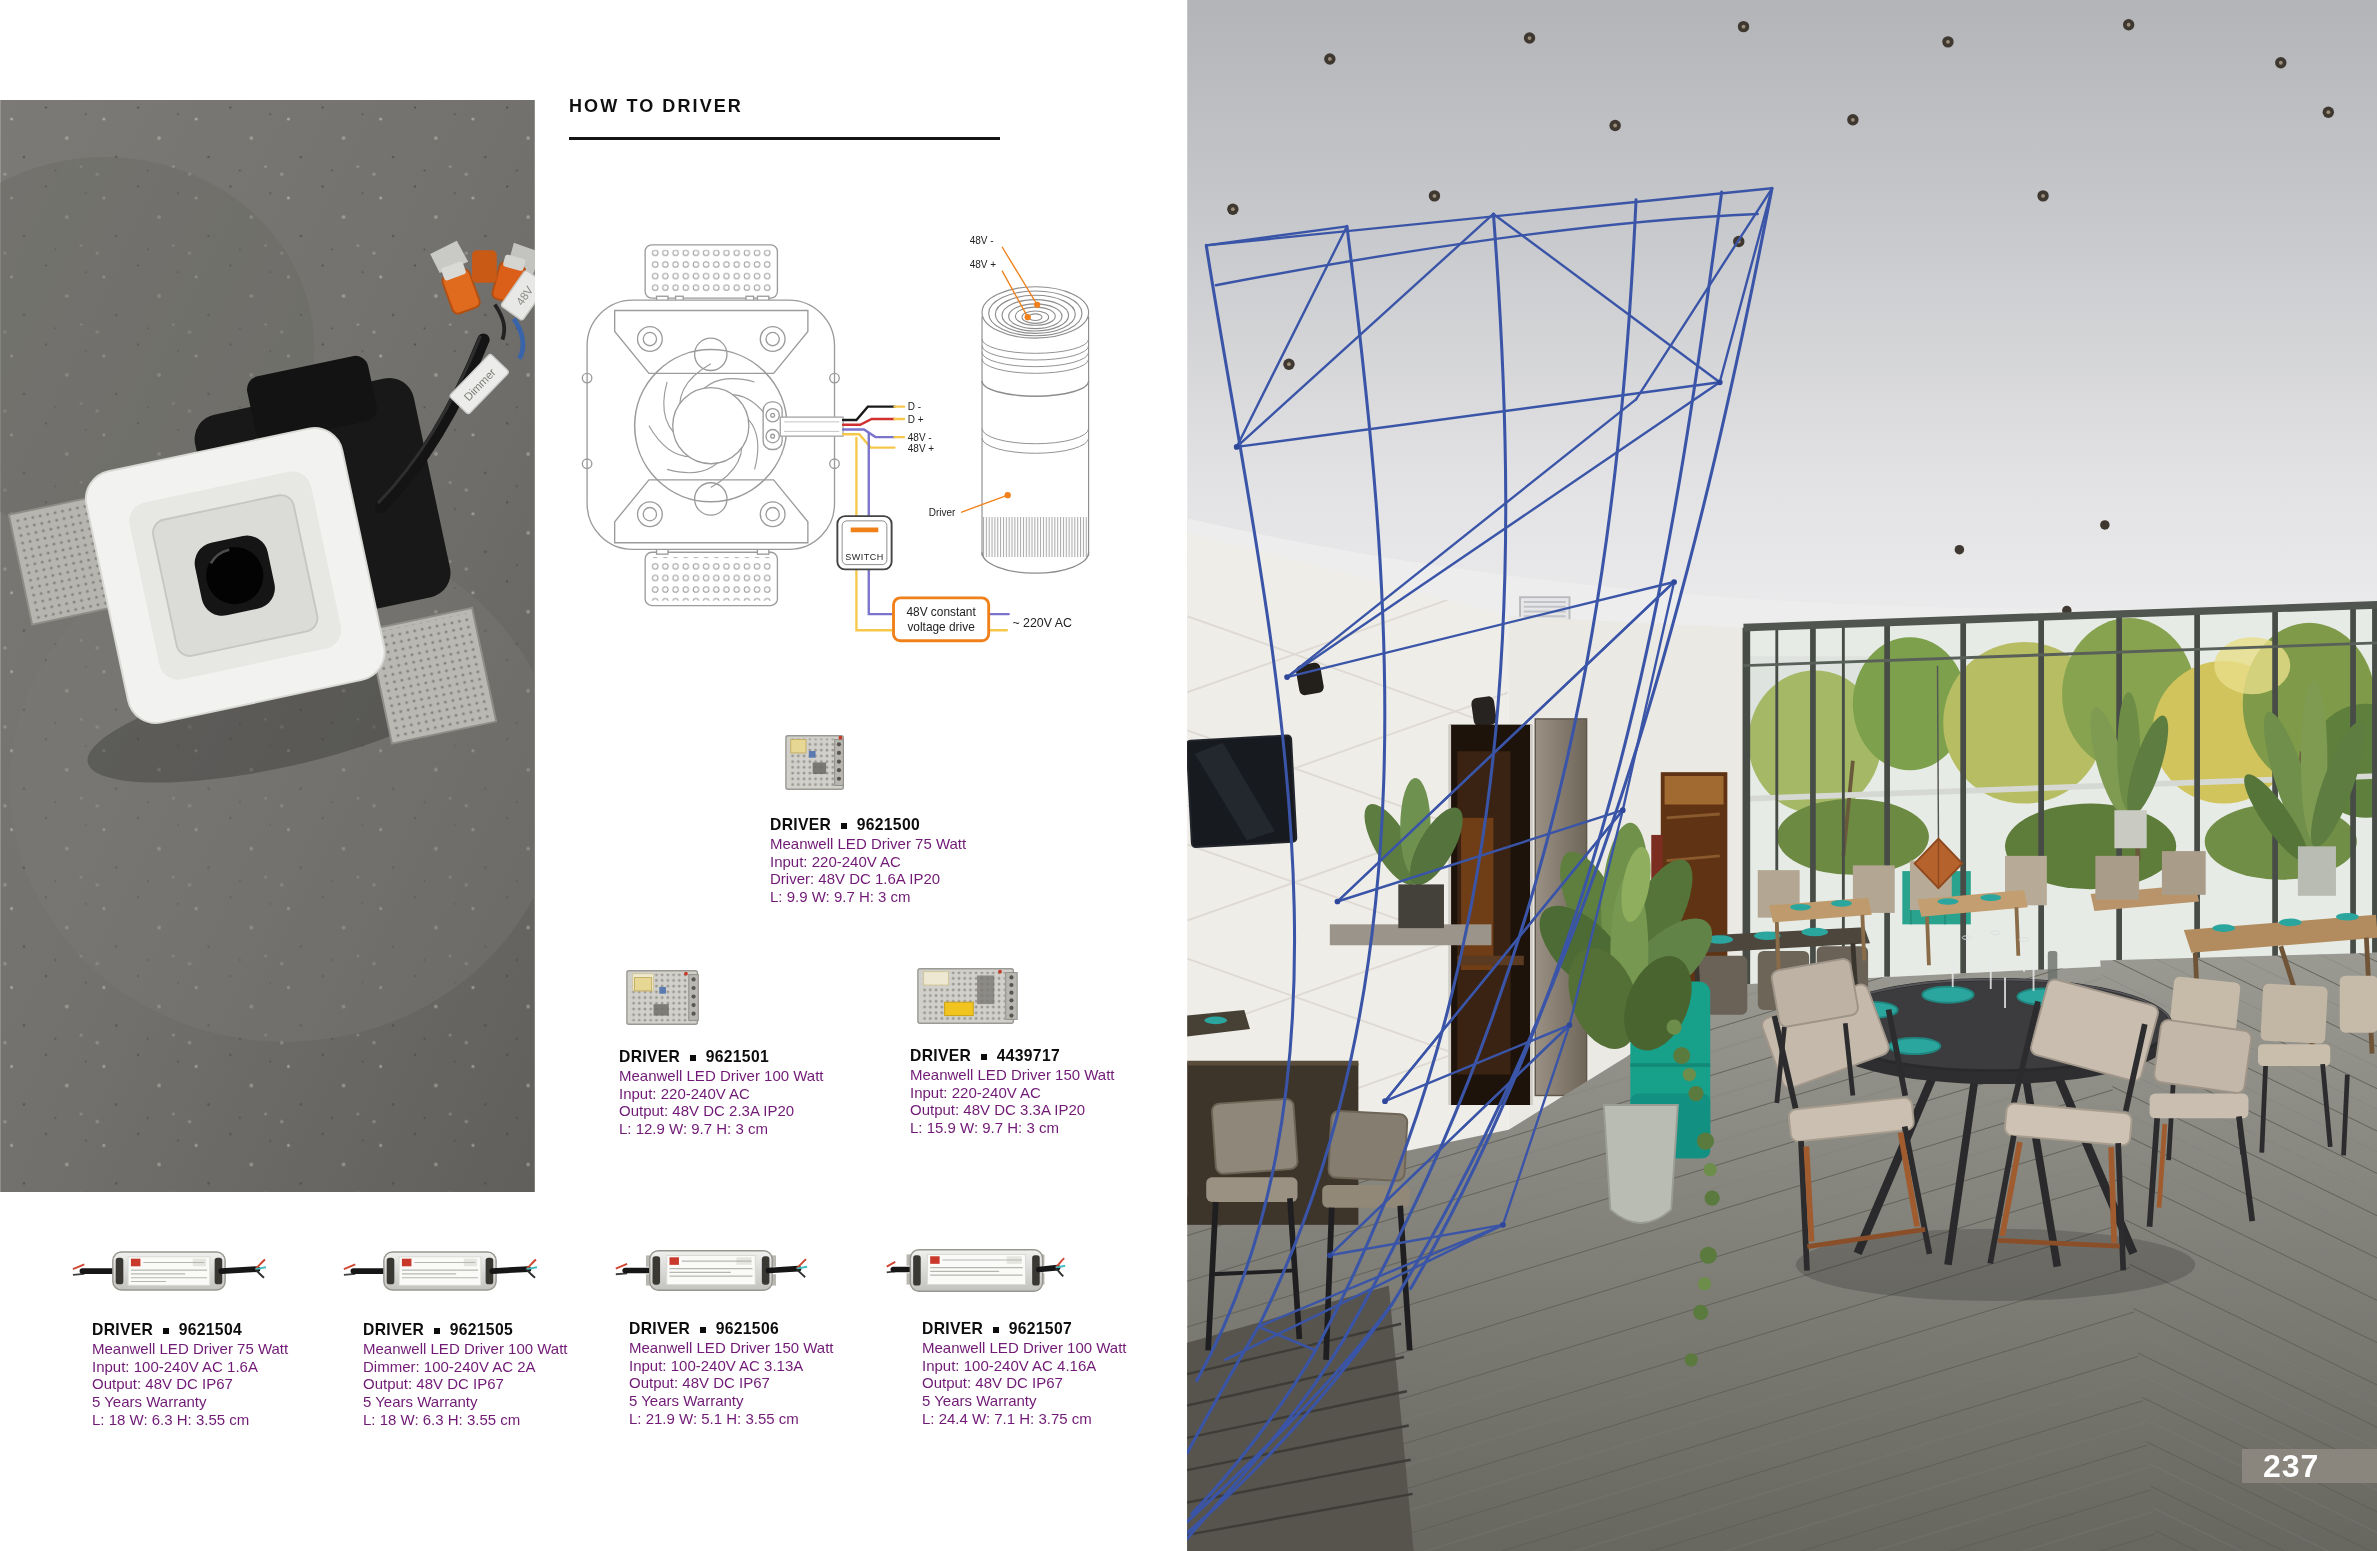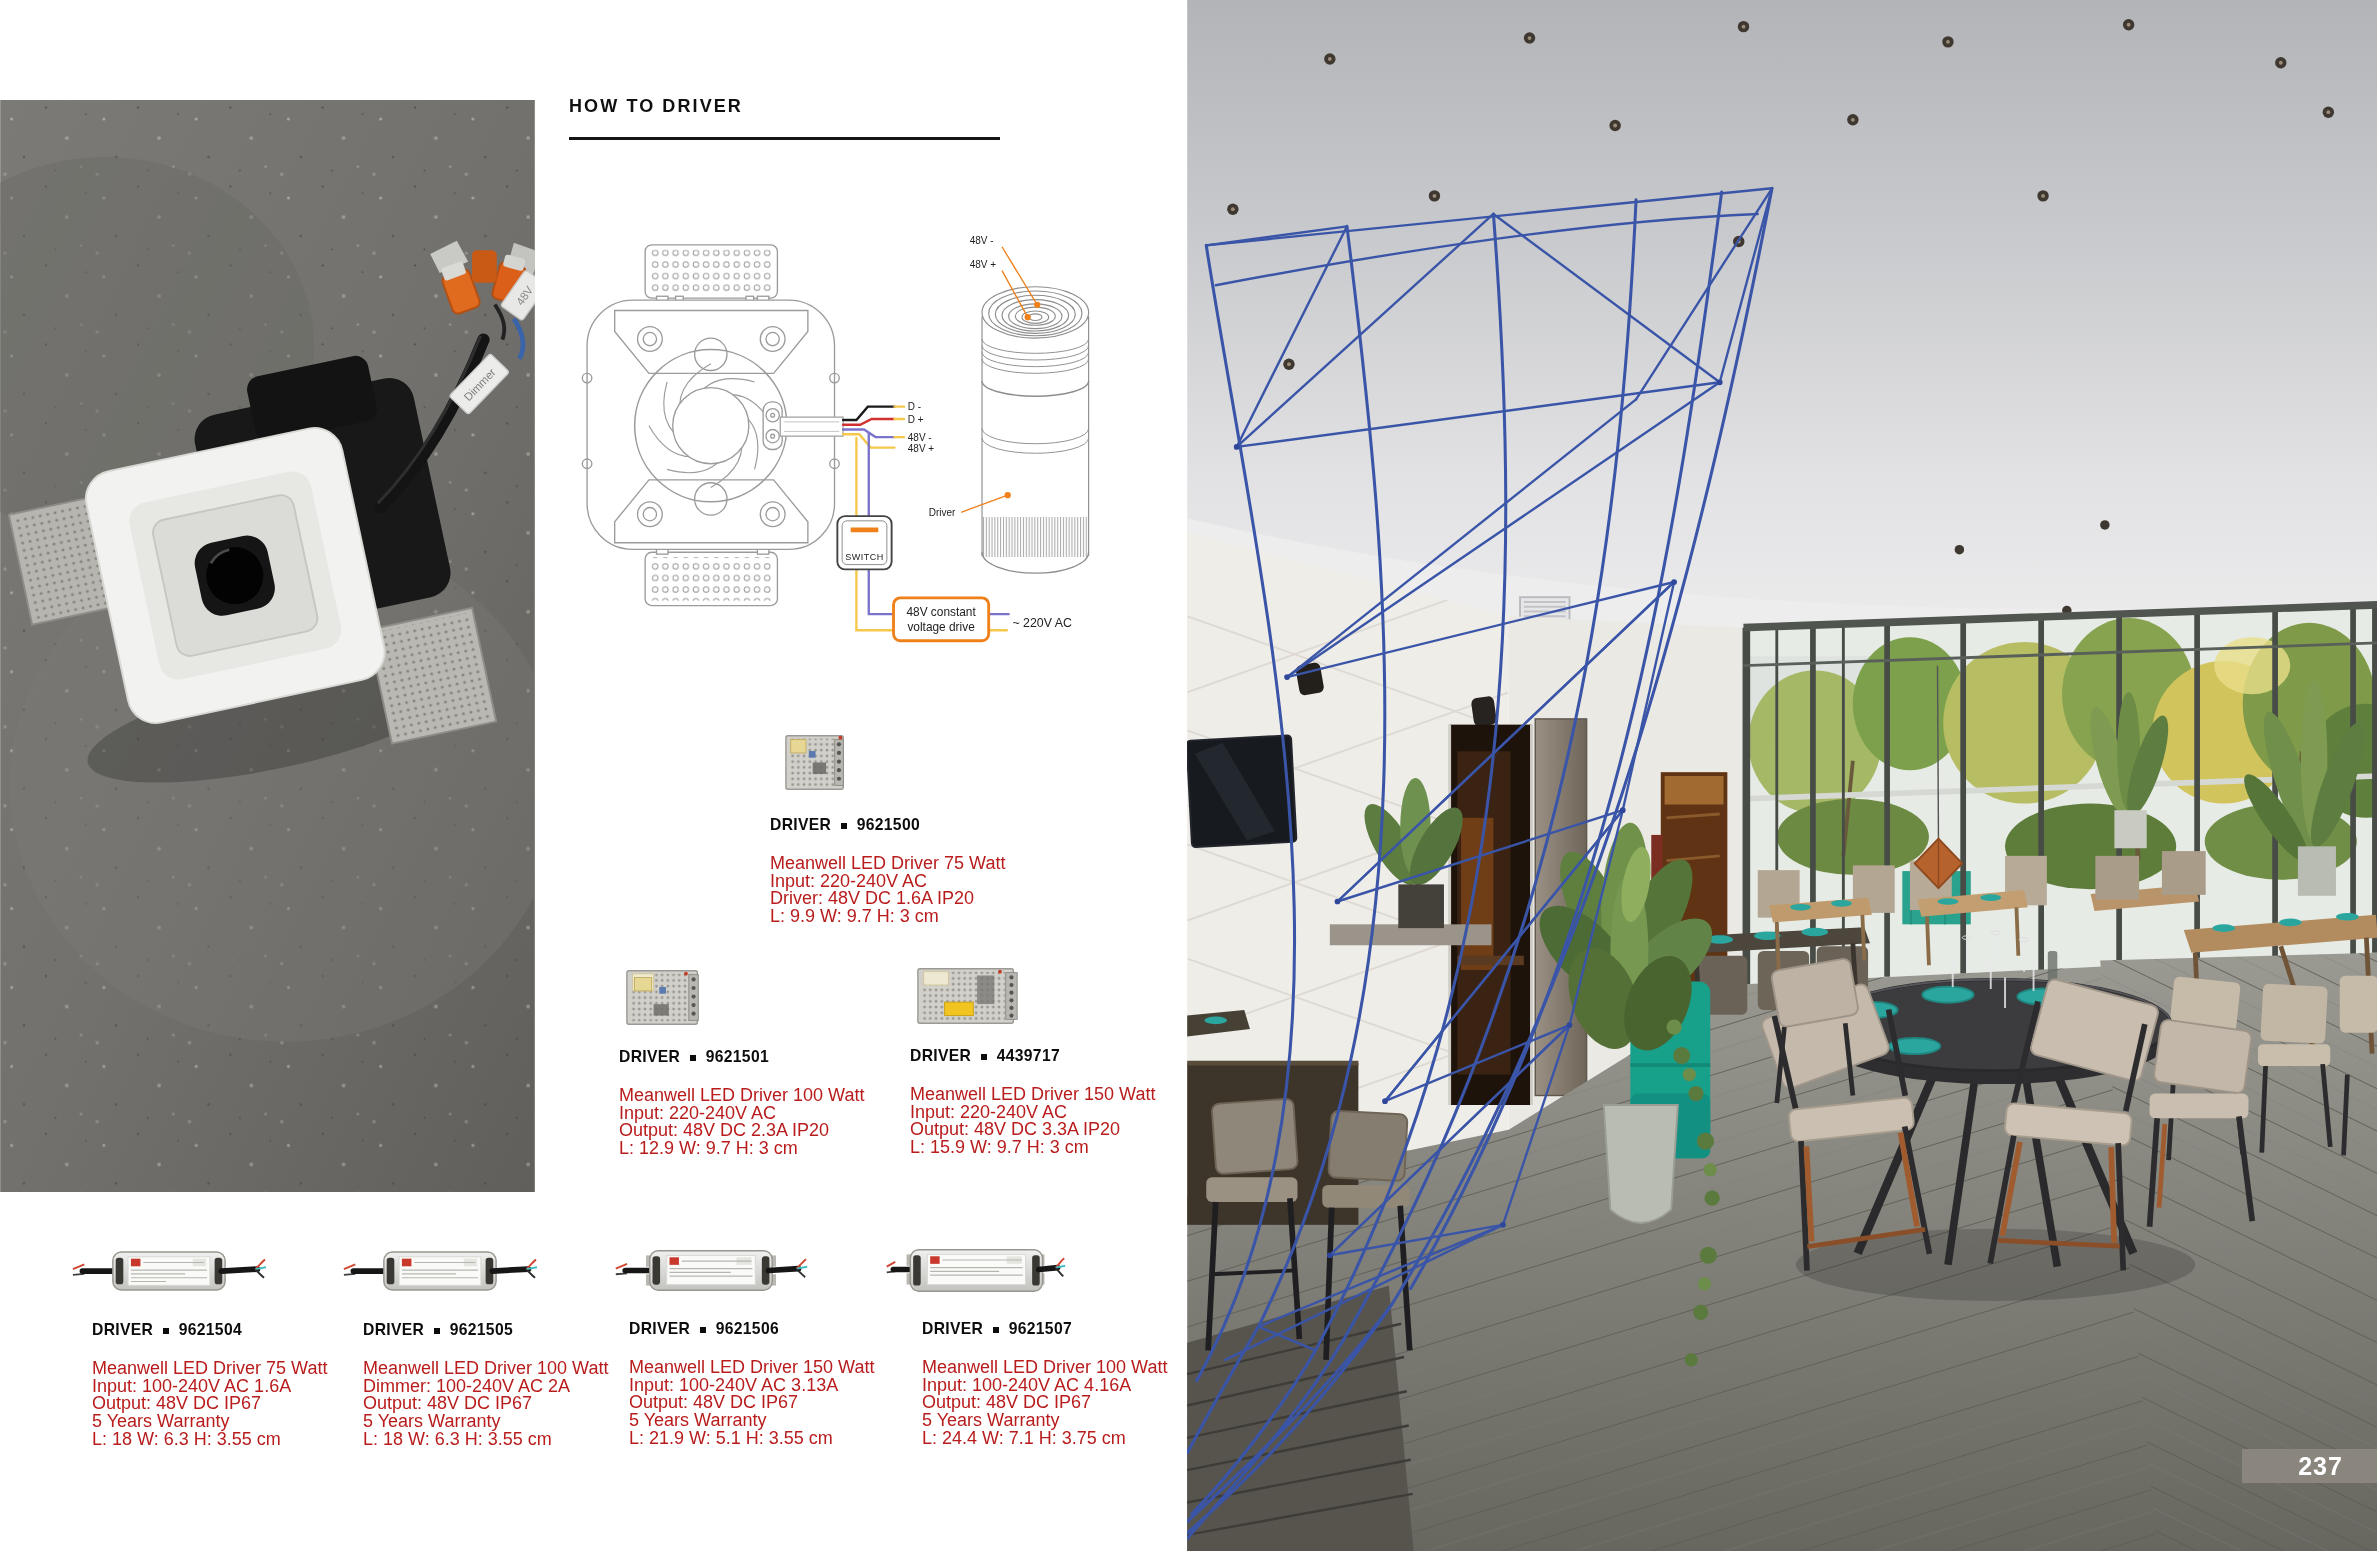--- a/index.html
+++ b/index.html
@@ -5,23 +5,23 @@
   html,body{margin:0;padding:0;background:#ffffff;}
   #page{position:relative;width:2378px;height:1551px;background:#ffffff;overflow:hidden;
         font-family:"Liberation Sans",sans-serif;color:#111;}
   .abs{position:absolute;}
   svg{display:block;font-family:"Liberation Sans",sans-serif;}
   .section-title{font-size:18px;font-weight:700;letter-spacing:2.1px;color:#101010;white-space:nowrap;}
   .rule{height:2.9px;background:#151515;}
   .driver-card{position:absolute;width:219px;}
   .d-title{display:flex;align-items:center;font-size:15.7px;font-weight:700;color:#0c0c0c;letter-spacing:0.3px;white-space:nowrap;}
   .d-sep{width:6.7px;height:6.7px;background:#0c0c0c;margin:1.9px 9.5px 0 9.5px;flex:0 0 auto;}
-  .d-specs{font-size:18px;line-height:17.7px;color:#b91c1c;margin-top:21px;white-space:nowrap;}
+  .d-specs{font-size:15px;line-height:17.7px;color:#701a75;margin-top:1px;white-space:nowrap;}
   .page-badge{position:absolute;left:2242px;top:1449px;width:136px;height:34px;background:rgba(140,136,128,0.93);
-        color:#ffffff;font-size:25px;font-weight:700;letter-spacing:1px;display:flex;align-items:center;padding-left:21px;box-sizing:border-box;justify-content:center;}
+        color:#ffffff;font-size:32px;font-weight:700;letter-spacing:1px;display:flex;align-items:center;padding-left:21px;box-sizing:border-box;}
 </style>
 </head>
 <body>
 
 <div id="page">
 
   <svg class="abs" style="left:0;top:100px" width="535" height="1092" viewBox="0 0 562 1148">
     <defs>
       <pattern id="speck" width="97" height="83" patternUnits="userSpaceOnUse">
         <circle cx="12" cy="20" r="1.6" fill="#d8d6cf" opacity=".5"></circle>

